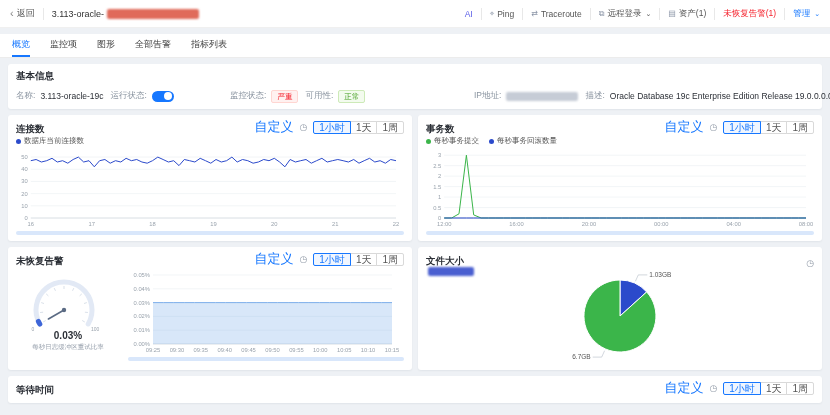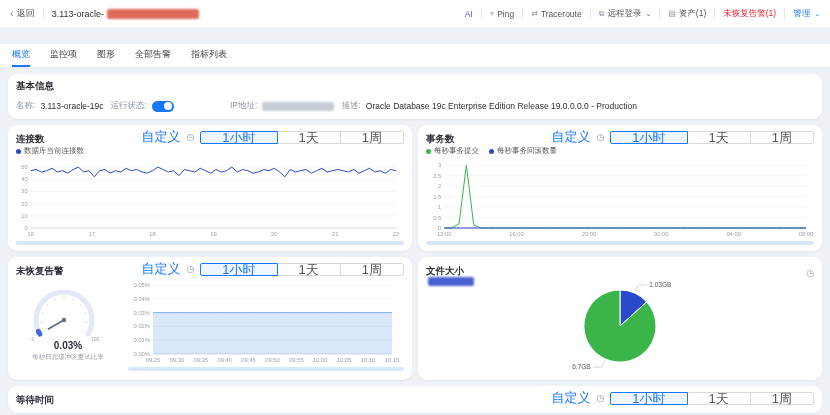--- a/index.html
+++ b/index.html
@@ -9,32 +9,32 @@
 .back{color:#555;font-size:9px;display:flex;align-items:center;gap:3px;cursor:pointer}
 .bicon{font-size:11px;color:#888;line-height:1}
 .crumb{font-size:9px;color:#333;display:flex;align-items:center;gap:3px}
 .vdiv{width:1px;height:12px;background:#e8e8e8}
 .act{font-size:8.5px;color:#555;display:flex;align-items:center;gap:3px;cursor:pointer;white-space:nowrap}
 .aicon{font-size:8px;color:#8a94a6}
 .act.ai{color:#5b5fe8;font-weight:400}
 .act.alarm{color:#f5222d}
 .act.manage{color:#1677ff}
 .caret{font-size:7px;margin-left:1px}
-.tabs{display:flex;gap:20px;background:#fff;height:24px;padding:0 12px;border-bottom:1px solid #ececec;margin-top:16px}
+.tabs{display:flex;gap:20px;background:#fff;height:24px;padding:0 12px;border-bottom:1px solid #ececec;margin-top:6px}
 .tab{font-size:9px;line-height:21px;color:#444;cursor:pointer;border-bottom:2px solid transparent}
 .tab.active{color:#1677ff;border-bottom-color:#1677ff}
 .content{padding:6px 8px;display:flex;flex-direction:column;gap:6px}
-.panel{background:#fff;border-radius:9px;box-shadow:0 1px 2px rgba(15,34,58,.06);padding:6px 8px}
+.panel{background:#fff;border-radius:3px;box-shadow:0 1px 2px rgba(15,34,58,.06);padding:6px 8px}
 .p-title{font-size:9.5px;font-weight:700;color:#2b2f36}
 .p-head{display:flex;justify-content:space-between;align-items:flex-end;height:15px}
 .p-controls{display:flex;align-items:center;gap:6px}
 .link{color:#1677ff;font-size:13px;cursor:pointer}
 .clock{color:#98a1ad;font-size:9px;cursor:pointer;line-height:1}
 .seg{display:flex}
-.seg-btn{font-size:13px;color:#555;border:1px solid #d9d9d9;padding:0 21px;height:13px;line-height:11px;background:#fff;cursor:pointer;margin-left:-1px}
+.seg-btn{font-size:10px;color:#555;border:1px solid #d9d9d9;padding:0 5px;height:13px;line-height:11px;background:#fff;cursor:pointer;margin-left:-1px}
 .seg-btn:first-child{border-radius:2px 0 0 2px;margin-left:0}
 .seg-btn:last-child{border-radius:0 2px 2px 0}
 .seg-btn.active{color:#1677ff;border-color:#1677ff;background:#f0f6ff;position:relative;z-index:1}
 .legend{display:flex;justify-content:flex-start;gap:10px;height:10px;font-size:7.5px;color:#555;align-items:center}
 .li{display:flex;align-items:center}
 .dot{width:5px;height:5px;border-radius:50%;display:inline-block;margin-right:3px;background:#2b4acb}
 .sb{height:4px;background:#d9e7fb;border-radius:2px;margin-top:3px}
 .grid2{display:flex;gap:6px}
 .grid2 .panel{flex:1;min-width:0}
 .info .info-row{display:flex;align-items:flex-start;gap:14px;margin-top:6px}
@@ -128,20 +128,30 @@
           <span class="flabel">名称:</span>
           <span class="fval">3.113-oracle-19c</span>
         </div>
         <div class="frow">
           <span class="flabel">运行状态:</span>
           <span class="toggle on">
               <span class="knob"></span>
             </span>
         </div>
       </div>
+      <div class="fcol c2">
+        <div class="frow">
+          <span class="flabel">监控状态:</span>
+          <span class="badge sev">严重</span>
+        </div>
+        <div class="frow">
+          <span class="flabel">可用性:</span>
+          <span class="badge ok">正常</span>
+        </div>
+      </div>
       <div class="fcol c3">
         <div class="frow">
           <span class="flabel">IP地址:</span>
           <span class="redact r-gray"></span>
         </div>
         <div class="frow">
           <span class="flabel">描述:</span>
           <span class="fval">Oracle Database 19c Enterprise Edition Release 19.0.0.0.0 - Production</span>
         </div>
       </div>

